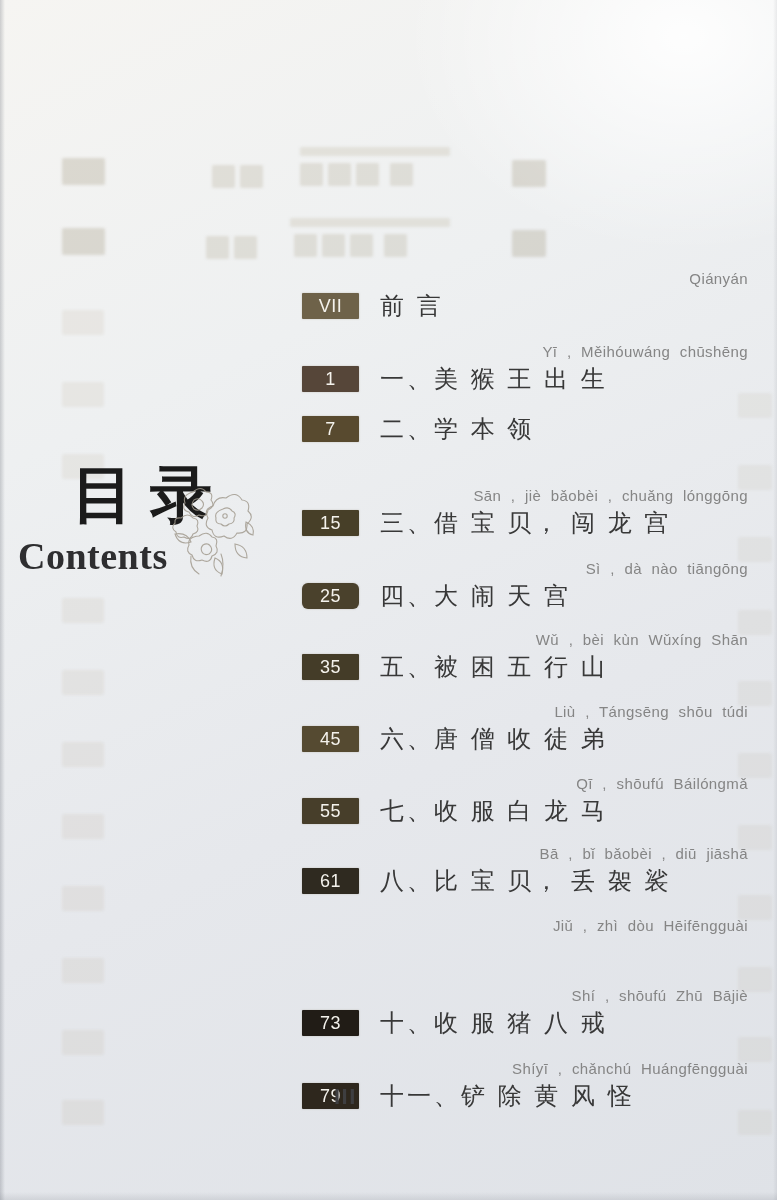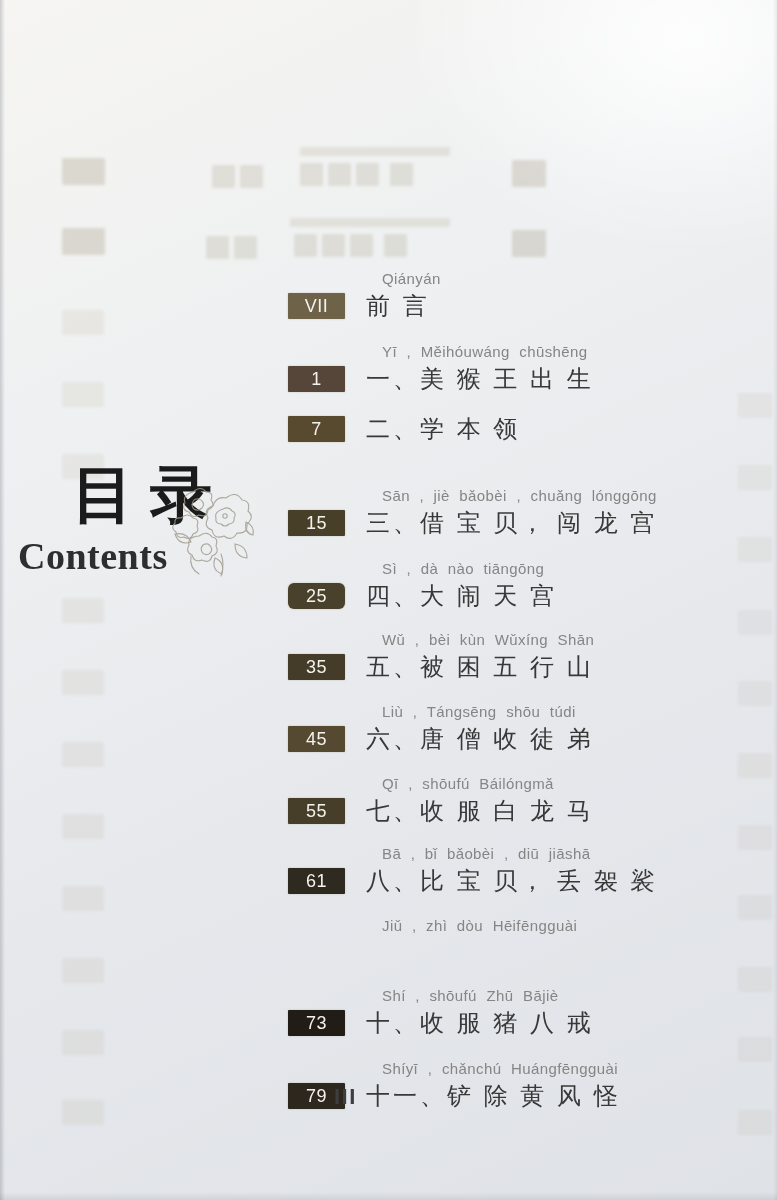--- a/index.html
+++ b/index.html
@@ -41,23 +41,23 @@
     font-family:"Liberation Serif",serif;font-weight:700;
     font-size:38px;color:#2e2e30;letter-spacing:.5px;line-height:1.1;
   }
   #flower{position:absolute;left:163px;top:474px;opacity:.85;}
 
   
   .entry{position:absolute;left:288px;width:460px;}
   .pinyin{
     display:block;margin:0 0 2px 94px;
     font-size:15px;color:#858585;letter-spacing:.4px;word-spacing:5px;
-    white-space:nowrap;line-height:20px;
-  }
-  .row{display:flex;align-items:center;}
+    white-space:nowrap;line-height:20px;text-align:right;
+  }
+  .row{display:flex;align-items:center;margin-left:14px;}
   .pagebox{
     width:57px;height:26px;flex:0 0 57px;
     display:flex;align-items:center;justify-content:center;
     color:#f4f2ec;font-size:18px;font-weight:500;letter-spacing:.5px;
     border-radius:1px;box-shadow:0 0 2px rgba(120,110,90,.35);
   }
   .hanzi{
     margin-left:21px;font-size:24px;color:#383838;
     letter-spacing:3px;white-space:nowrap;line-height:30px;
   }

